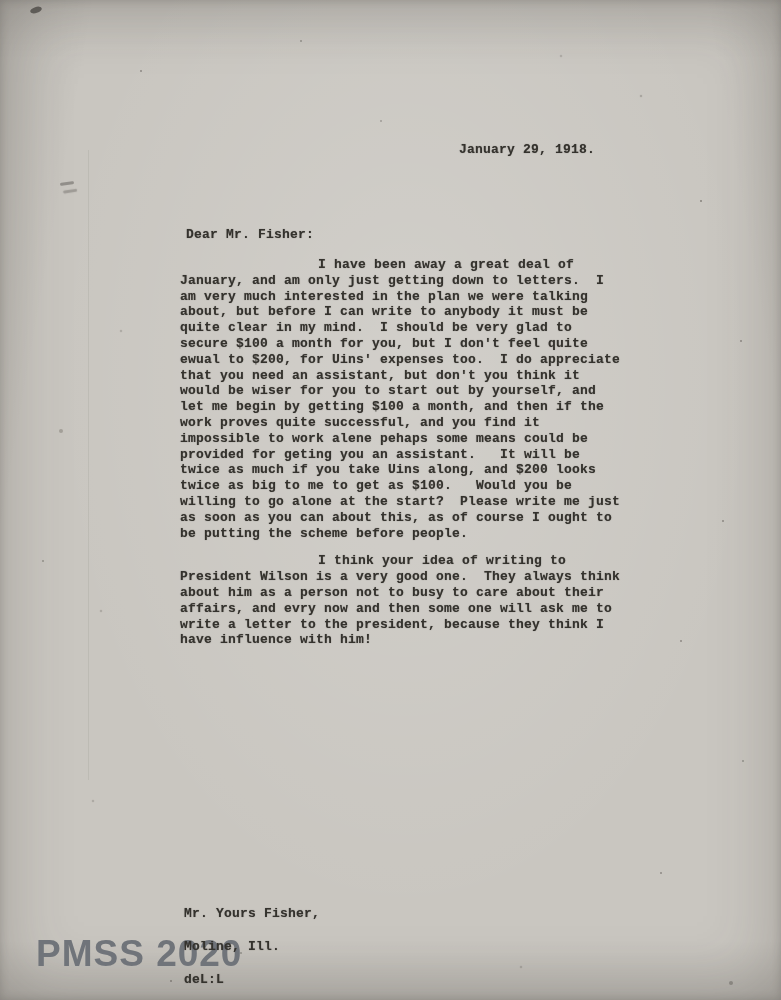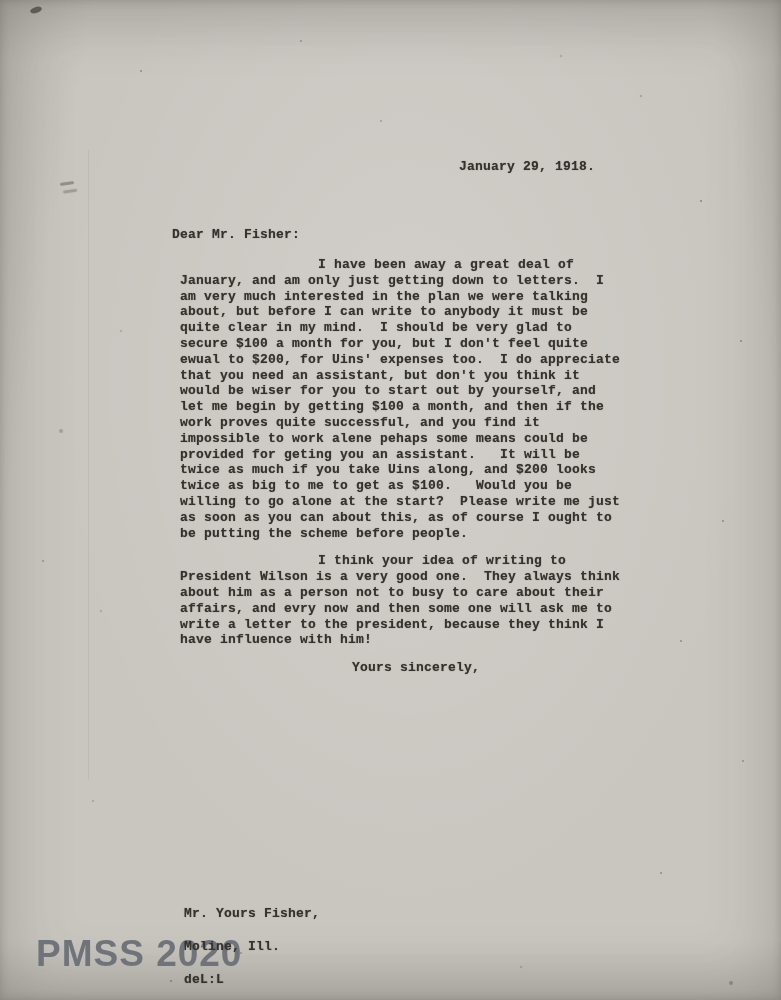--- a/index.html
+++ b/index.html
@@ -88,25 +88,25 @@
   .typed {
     color: var(--ink, #34322d);
     font-size: 13px;
     font-weight: 700;
     letter-spacing: 0.2px;
     text-shadow: 0 0 1px rgba(52,50,45,0.55);
   }
   .date {
     position: absolute;
     left: 459px;
-    top: 159px;
+    top: 142px;
   }
   .salutation {
     position: absolute;
-    left: 172px;
+    left: 186px;
     top: 227px;
     text-align: right;
   }
   .letter {
     position: absolute;
     left: 180px;
     top: 257px;
     width: 458px;
     line-height: 15.8px;
   }
@@ -151,21 +151,20 @@
 
   <div class="text-layer">
 
     <div class="date typed">January 29, 1918.</div>
 
     <div class="salutation typed">Dear Mr. Fisher:</div>
 
     <div class="letter typed">
       <p>I have been away a great deal of January, and am only just getting down to letters.  I am very much interested in the plan we were talking about, but before I can write to anybody it must be quite clear in my mind.  I should be very glad to secure $100 a month for you, but I don't feel quite ewual to $200, for Uins' expenses too.  I do appreciate that you need an assistant, but don't you think it would be wiser for you to start out by yourself, and let me begin by getting $100 a month, and then if the work proves quite successful, and you find it impossible to work alene pehaps some means could be provided for geting you an assistant.   It will be twice as much if you take Uins along, and $200 looks twice as big to me to get as $100.   Would you be willing to go alone at the start?  Please write me just as soon as you can about this, as of course I ought to be putting the scheme before people.</p>
       <p>I think your idea of writing to President Wilson is a very good one.  They always think about him as a person not to busy to care about their affairs, and evry now and then some one will ask me to write a letter to the president, because they think I have influence with him!</p>
-      <div class="closing">Yours sincerely,</div>
     </div>
 
     <div class="signature typed">
       <div>Mr. Yours Fisher,</div>
       <div>Moline, Ill.</div>
       <div>deL:L</div>
     </div>
 
   </div>
 </div>

